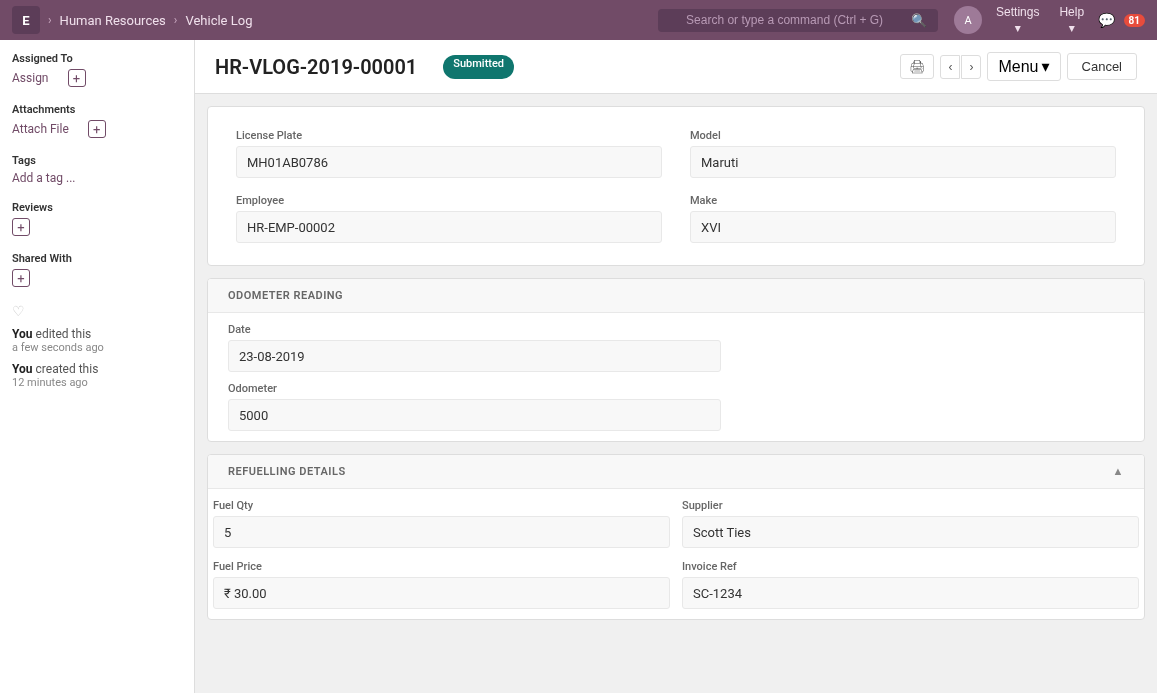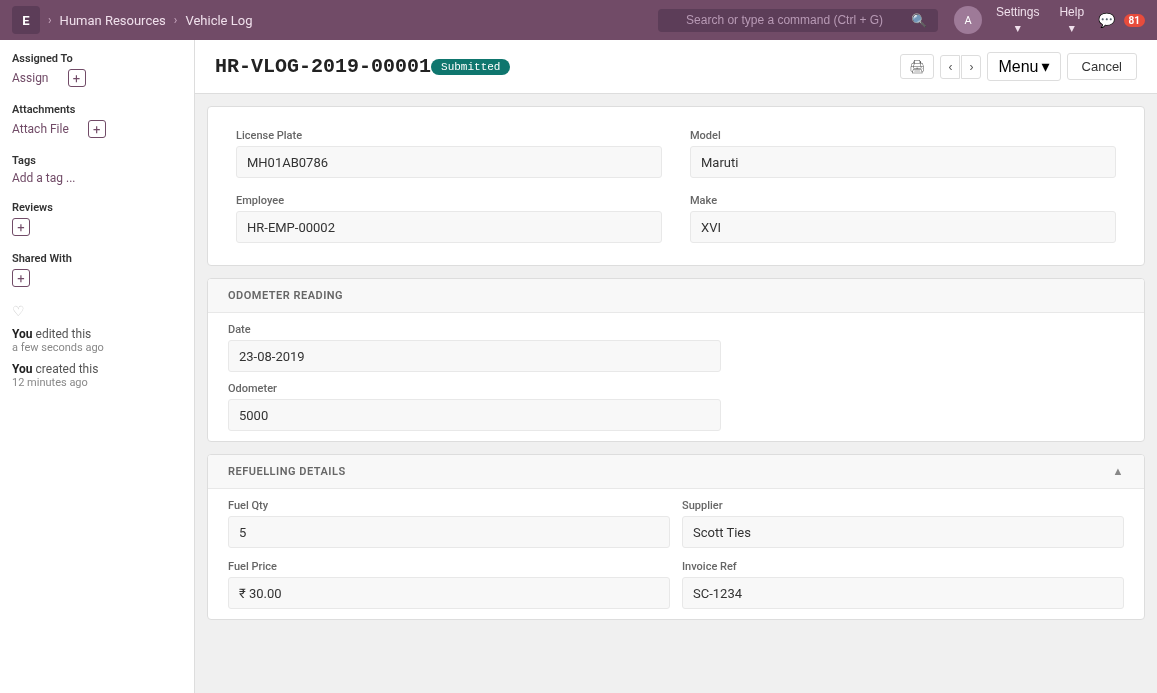--- a/index.html
+++ b/index.html
@@ -43,21 +43,21 @@
     .activity-item { font-size: 12px; margin-bottom: 8px; color: #555; }
     .activity-item strong { color: #222; }
     .activity-time { color: #888; font-size: 11px; }
     .heart-icon { color: #ccc; font-size: 14px; margin-bottom: 8px; display: block; cursor: pointer; }
 
     
     .main-content { flex: 1; overflow-y: auto; background: #f0f0f0; }
 
     
     .record-header { background: white; padding: 12px 20px; border-bottom: 1px solid #ddd; display: flex; align-items: center; justify-content: space-between; }
-    .record-title { display: flex; align-items: center; gap: 0; font-family: Liberation Mono, monospace; }
+    .record-title { display: flex; gap: 26px; }
     .record-id { font-size: 20px; font-weight: 600; color: #222; }
     .status-badge { background: #0f766e; color: white; border-radius: 20px; padding: 2px 10px; font-size: 11px; font-weight: 500; }
     .record-actions { display: flex; align-items: center; gap: 6px; }
     .icon-btn { background: none; border: 1px solid #ddd; border-radius: 3px; padding: 4px 8px; cursor: pointer; color: #555; font-size: 13px; display: flex; align-items: center; justify-content: center; }
     .nav-arrows { display: flex; gap: 1px; }
     .nav-arrow { background: none; border: 1px solid #ddd; padding: 4px 7px; cursor: pointer; color: #555; font-size: 12px; }
     .nav-arrow:first-child { border-radius: 3px 0 0 3px; }
     .nav-arrow:last-child { border-radius: 0 3px 3px 0; }
     .menu-btn { background: white; border: 1px solid #ddd; border-radius: 3px; padding: 4px 10px; cursor: pointer; font-size: 16px; display: flex; align-items: center; gap: 3px; }
     .cancel-btn { background: white; border: 1px solid #ddd; border-radius: 3px; padding: 5px 14px; cursor: pointer; font-size: 13px; color: #333; }
@@ -207,21 +207,21 @@
           <div class="form-value" style="width: 55%; min-width: 300px;">5000</div>
         </div>
       </div>
     </div>
 
     <div class="form-card">
       <div class="form-section-header">
         <span>REFUELLING DETAILS</span>
         <span class="collapse-icon">▲</span>
       </div>
-      <div style="display: grid; grid-template-columns: 1fr 1fr; padding: 10px 20px; gap: 12px;">
+      <div style="display: grid; grid-template-columns: 1fr 1fr; padding: 10px 5px; gap: 12px;">
         <div>
           <div class="form-label">Fuel Qty</div>
           <div class="form-value">5</div>
         </div>
         <div>
           <div class="form-label">Supplier</div>
           <div class="form-value">Scott Ties</div>
         </div>
         <div>
           <div class="form-label">Fuel Price</div>

